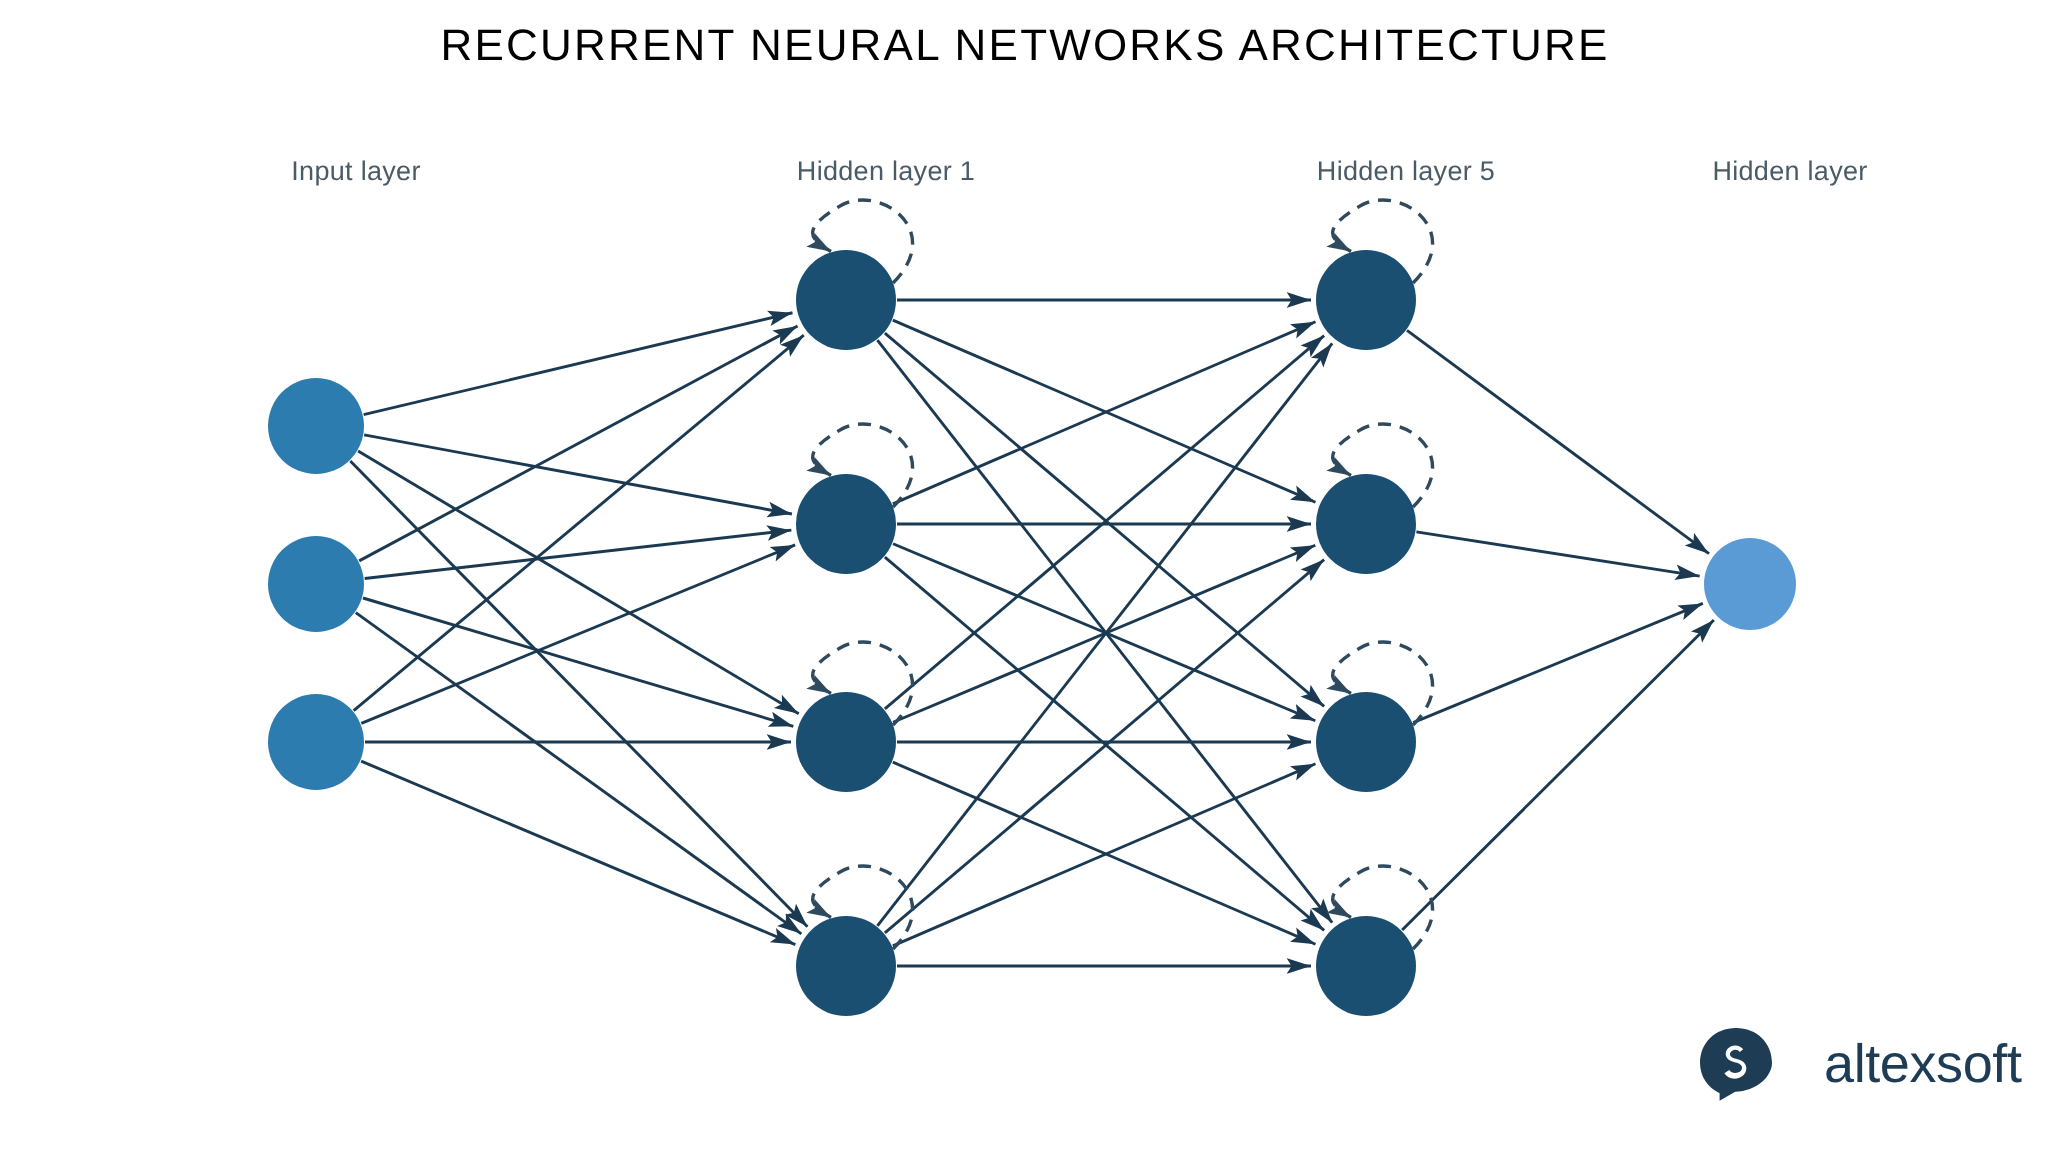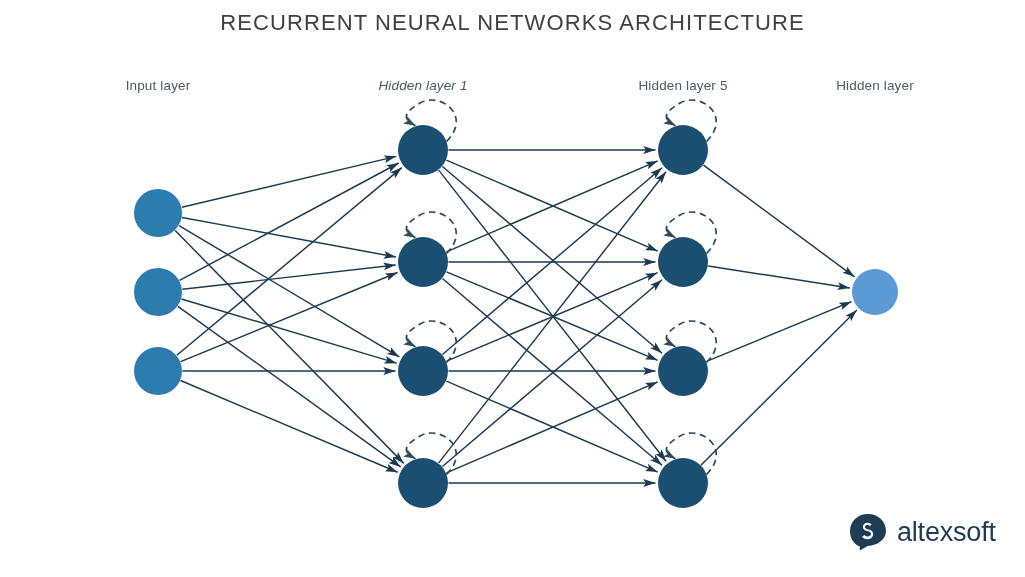--- a/index.html
+++ b/index.html
@@ -11,59 +11,60 @@
     position:relative;
   }
   #stage{position:absolute;inset:0;width:1025px;height:577px;}
 
   .title{
     position:absolute;
     top:10px;left:0;width:1025px;
     text-align:center;
     font-size:22px;
     letter-spacing:1.1px;
-    color:#404040;
+    color:#000000;
     font-weight:400;
     white-space:nowrap;
   }
 
   .layer-label{
     position:absolute;
     font-size:13.5px;
     color:#4a5b68;
     letter-spacing:0.15px;
     white-space:nowrap;
     text-align:center;
     transform:translateX(-50%);
+    margin-left:20px;
   }
 
   svg.net{position:absolute;top:0;left:0;width:1025px;height:577px;}
 
   .logo-wrap{
     position:absolute;
     left:848px;top:512px;
-    display:flex;align-items:center;gap:9px;
+    display:flex;align-items:center;gap:24px;
   }
   .logo-text{
     font-size:27px;
     color:#1e3c54;
     letter-spacing:-0.2px;
     font-weight:400;
     line-height:1;
   }
 </style>
 </head>
 <body>
 
 <div id="stage">
 
   <div class="title">RECURRENT NEURAL NETWORKS ARCHITECTURE</div>
 
   <div class="layer-label" id="lbl-input" style="left:158px;top:78px;">Input layer</div>
-  <div class="layer-label" id="lbl-h1" style="left:423px;top:78px;font-style:italic;">Hidden layer 1</div>
+  <div class="layer-label" id="lbl-h1" style="left:423px;top:78px;">Hidden layer 1</div>
   <div class="layer-label" id="lbl-h2" style="left:683px;top:78px;">Hidden layer 5</div>
   <div class="layer-label" id="lbl-out" style="left:875px;top:78px;">Hidden layer</div>
 
   <svg class="net" id="net" viewBox="0 0 1025 577">
     <defs>
       <marker id="arw" markerWidth="9" markerHeight="9" refX="8.4" refY="3.1" orient="auto" markerUnits="strokeWidth">
         <path d="M0,0.4 L8.4,3.1 L0,5.8 L1.7,3.1 Z" fill="#1b3a52"></path>
       </marker>
       <marker id="arwloop" markerWidth="8" markerHeight="8" refX="7" refY="2.7" orient="auto" markerUnits="strokeWidth">
         <path d="M0,0.3 L7,2.7 L0,5.1 L1.5,2.7 Z" fill="#2f4a5e"></path>

